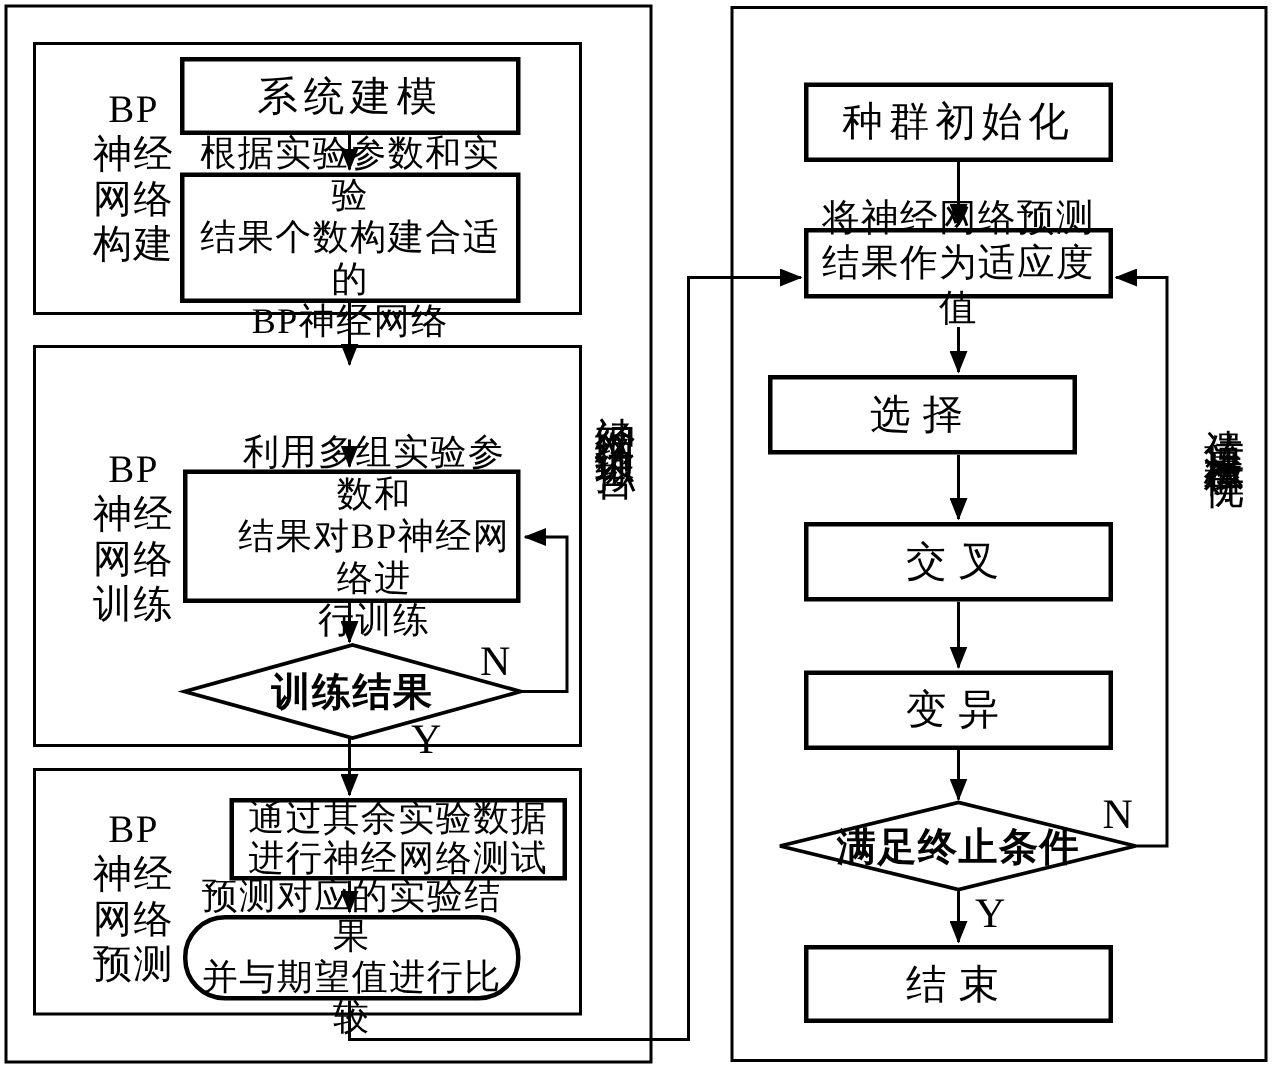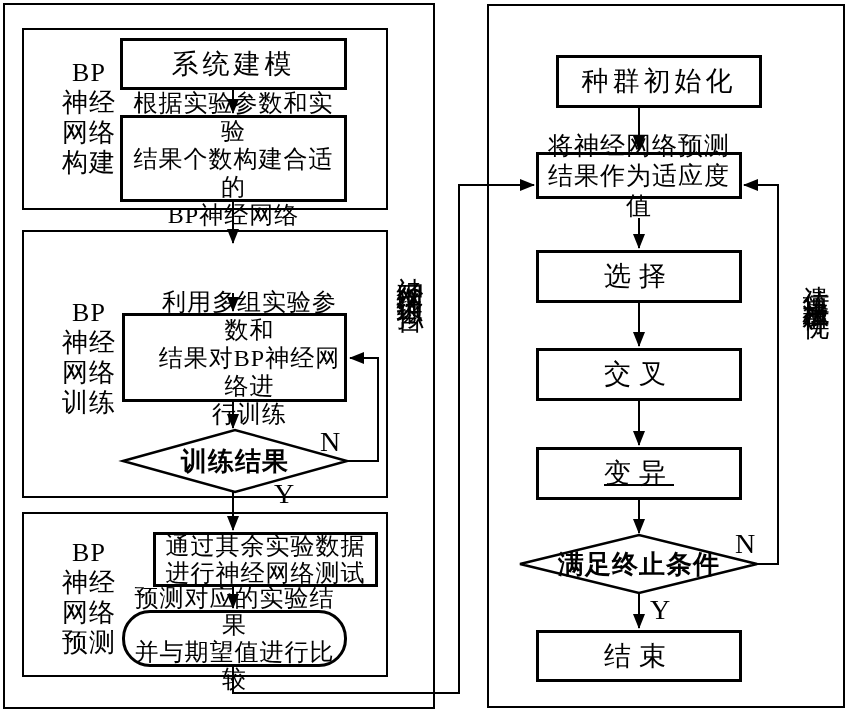--- a/index.html
+++ b/index.html
@@ -98,26 +98,26 @@
   <div class="node" style="left:122px;top:532px;width:225px;height:55px;line-height:27px;margin-left:31px;">通过其余实验数据
 进行神经网络测试</div>
   <div class="node" style="left:122px;top:610px;width:225px;height:57px;line-height:27px;border-radius:28px;">预测对应的实验结果
 并与期望值进行比较</div>
 
   <div class="branch" style="left:320px;top:426px;">N</div>
   <div class="branch" style="left:274px;top:478px;">Y</div>
 
   <div class="vlabel" style="left:395px;top:256px;height:230px;">神经网络训练拟合</div>
 
-  <div class="node big" style="left:536px;top:55px;width:206px;height:53px;margin-left:20px;">种群初始化</div>
+  <div class="node big" style="left:536px;top:55px;width:206px;height:53px;">种群初始化</div>
   <div class="node" style="left:536px;top:152px;width:206px;height:47px;font-size:25px;line-height:30px;">将神经网络预测
 结果作为适应度值</div>
-  <div class="node wide" style="left:536px;top:250px;width:206px;height:53px;">选择</div>
+  <div class="node wide" style="left:512px;top:250px;width:206px;height:53px;">选择</div>
   <div class="node wide" style="left:536px;top:348px;width:206px;height:53px;">交叉</div>
-  <div class="node wide" style="left:536px;top:447px;width:206px;height:53px;text-decoration:underline;">变异</div>
+  <div class="node wide" style="left:536px;top:447px;width:206px;height:53px;">变异</div>
   <div class="dtext" style="left:539px;top:549px;width:200px;height:30px;text-align:right;">满足终止条件</div>
   <div class="node wide" style="left:536px;top:630px;width:206px;height:52px;">结束</div>
 
   <div class="branch" style="left:735px;top:528px;">N</div>
   <div class="branch" style="left:650px;top:594px;">Y</div>
 
   <div class="vlabel" style="left:801px;top:264px;height:230px;">遗传算法极值寻优</div>
 
 </div>
 

